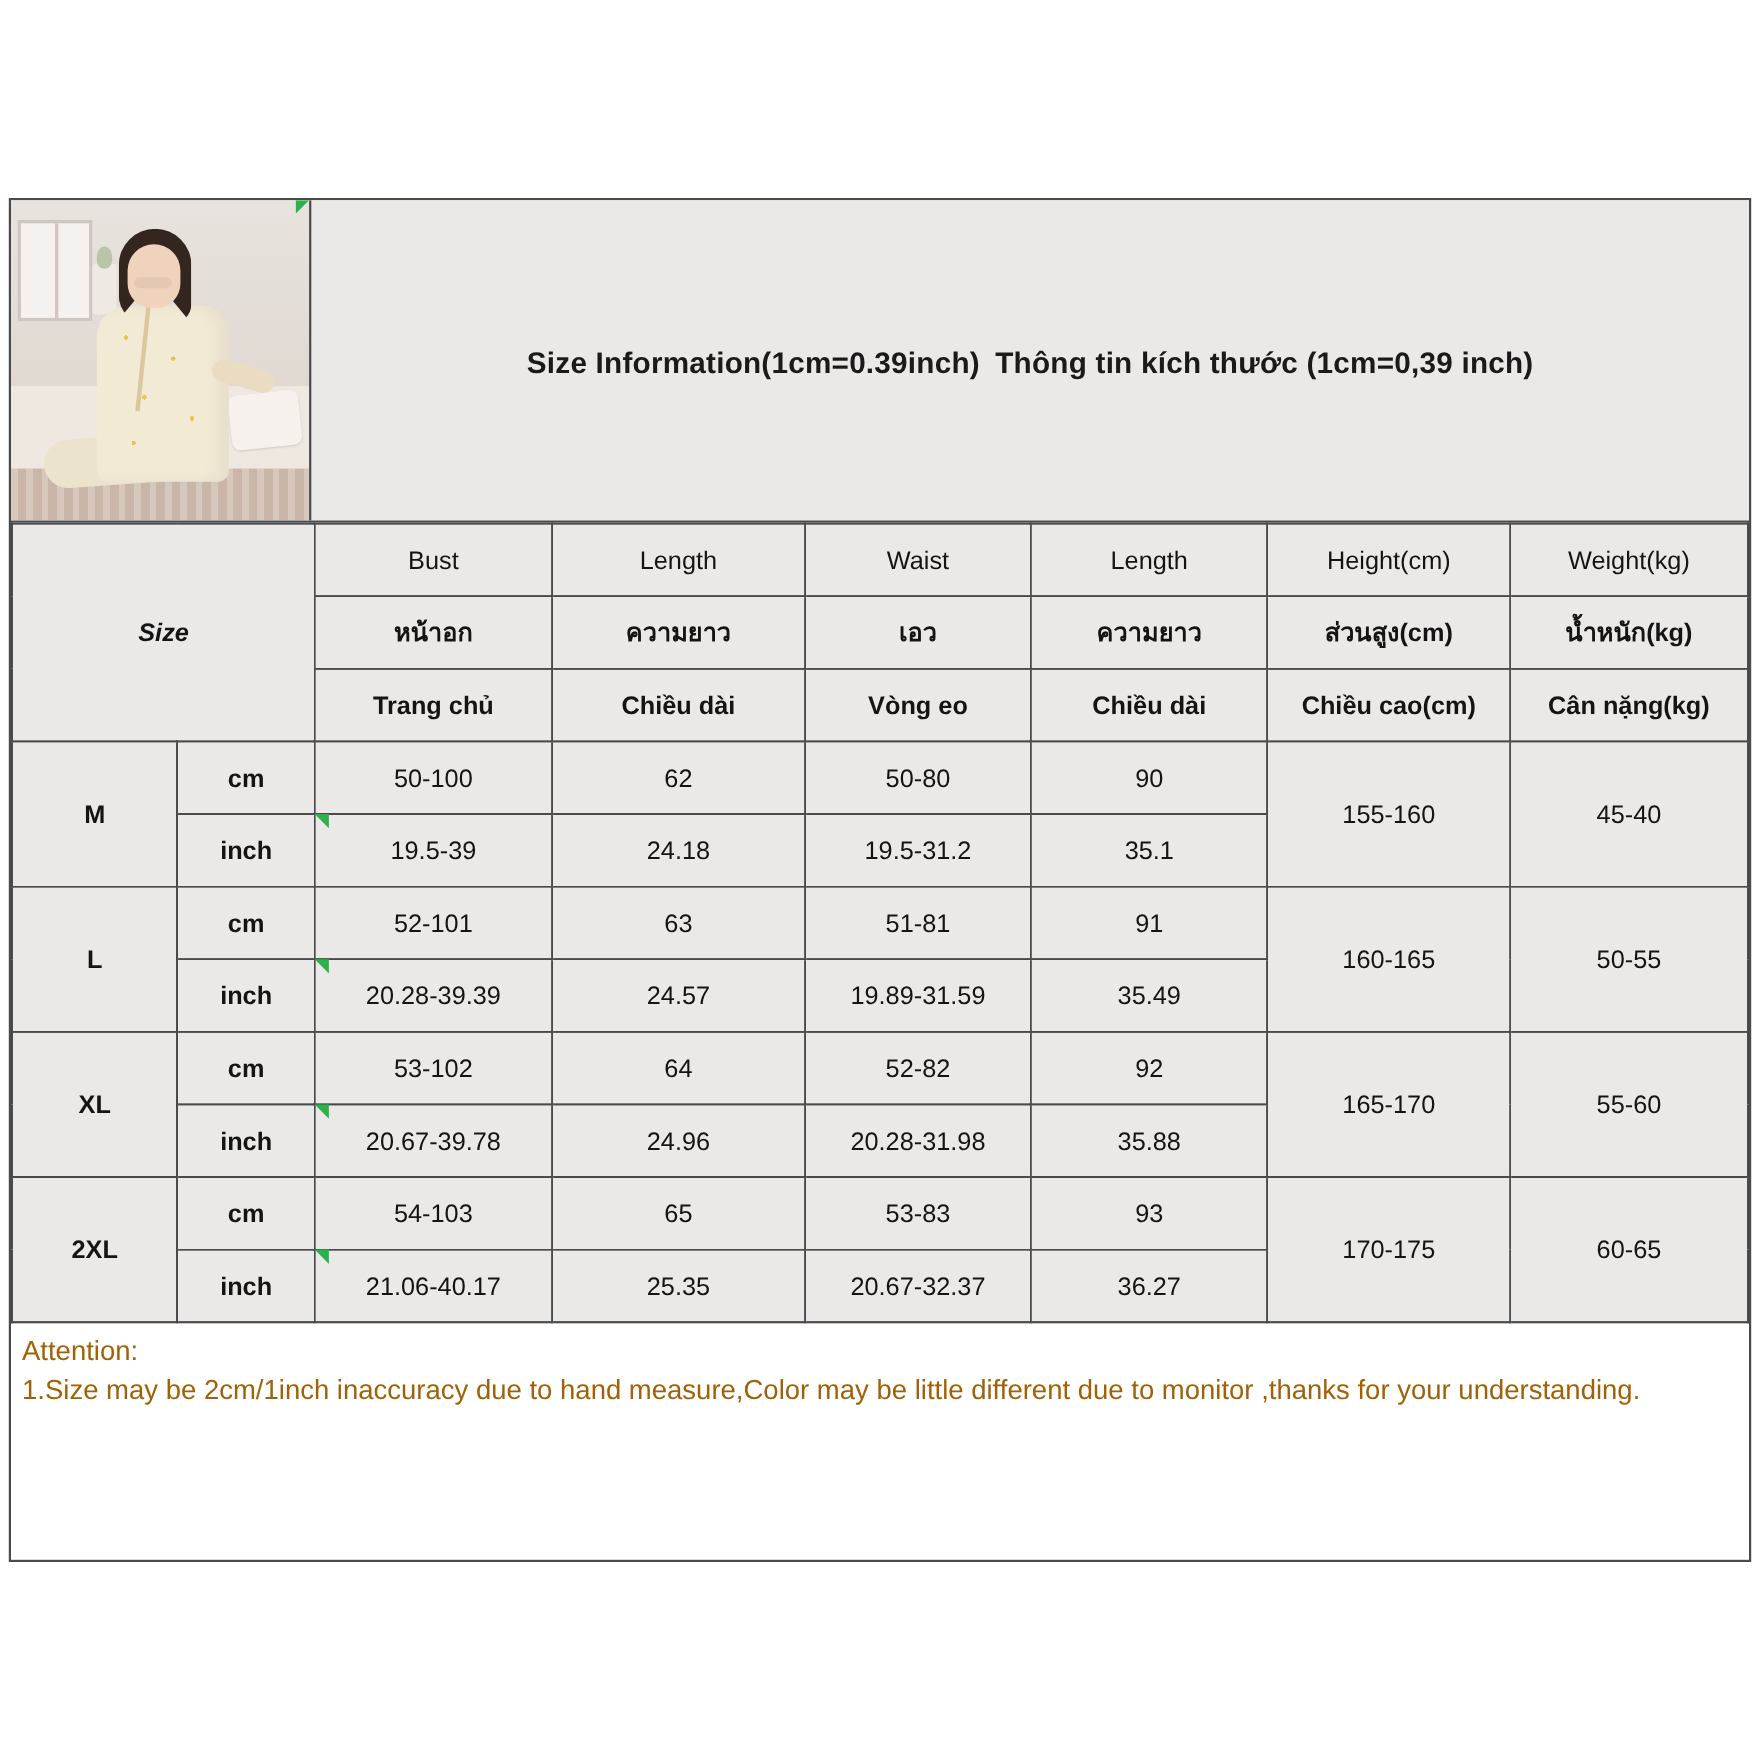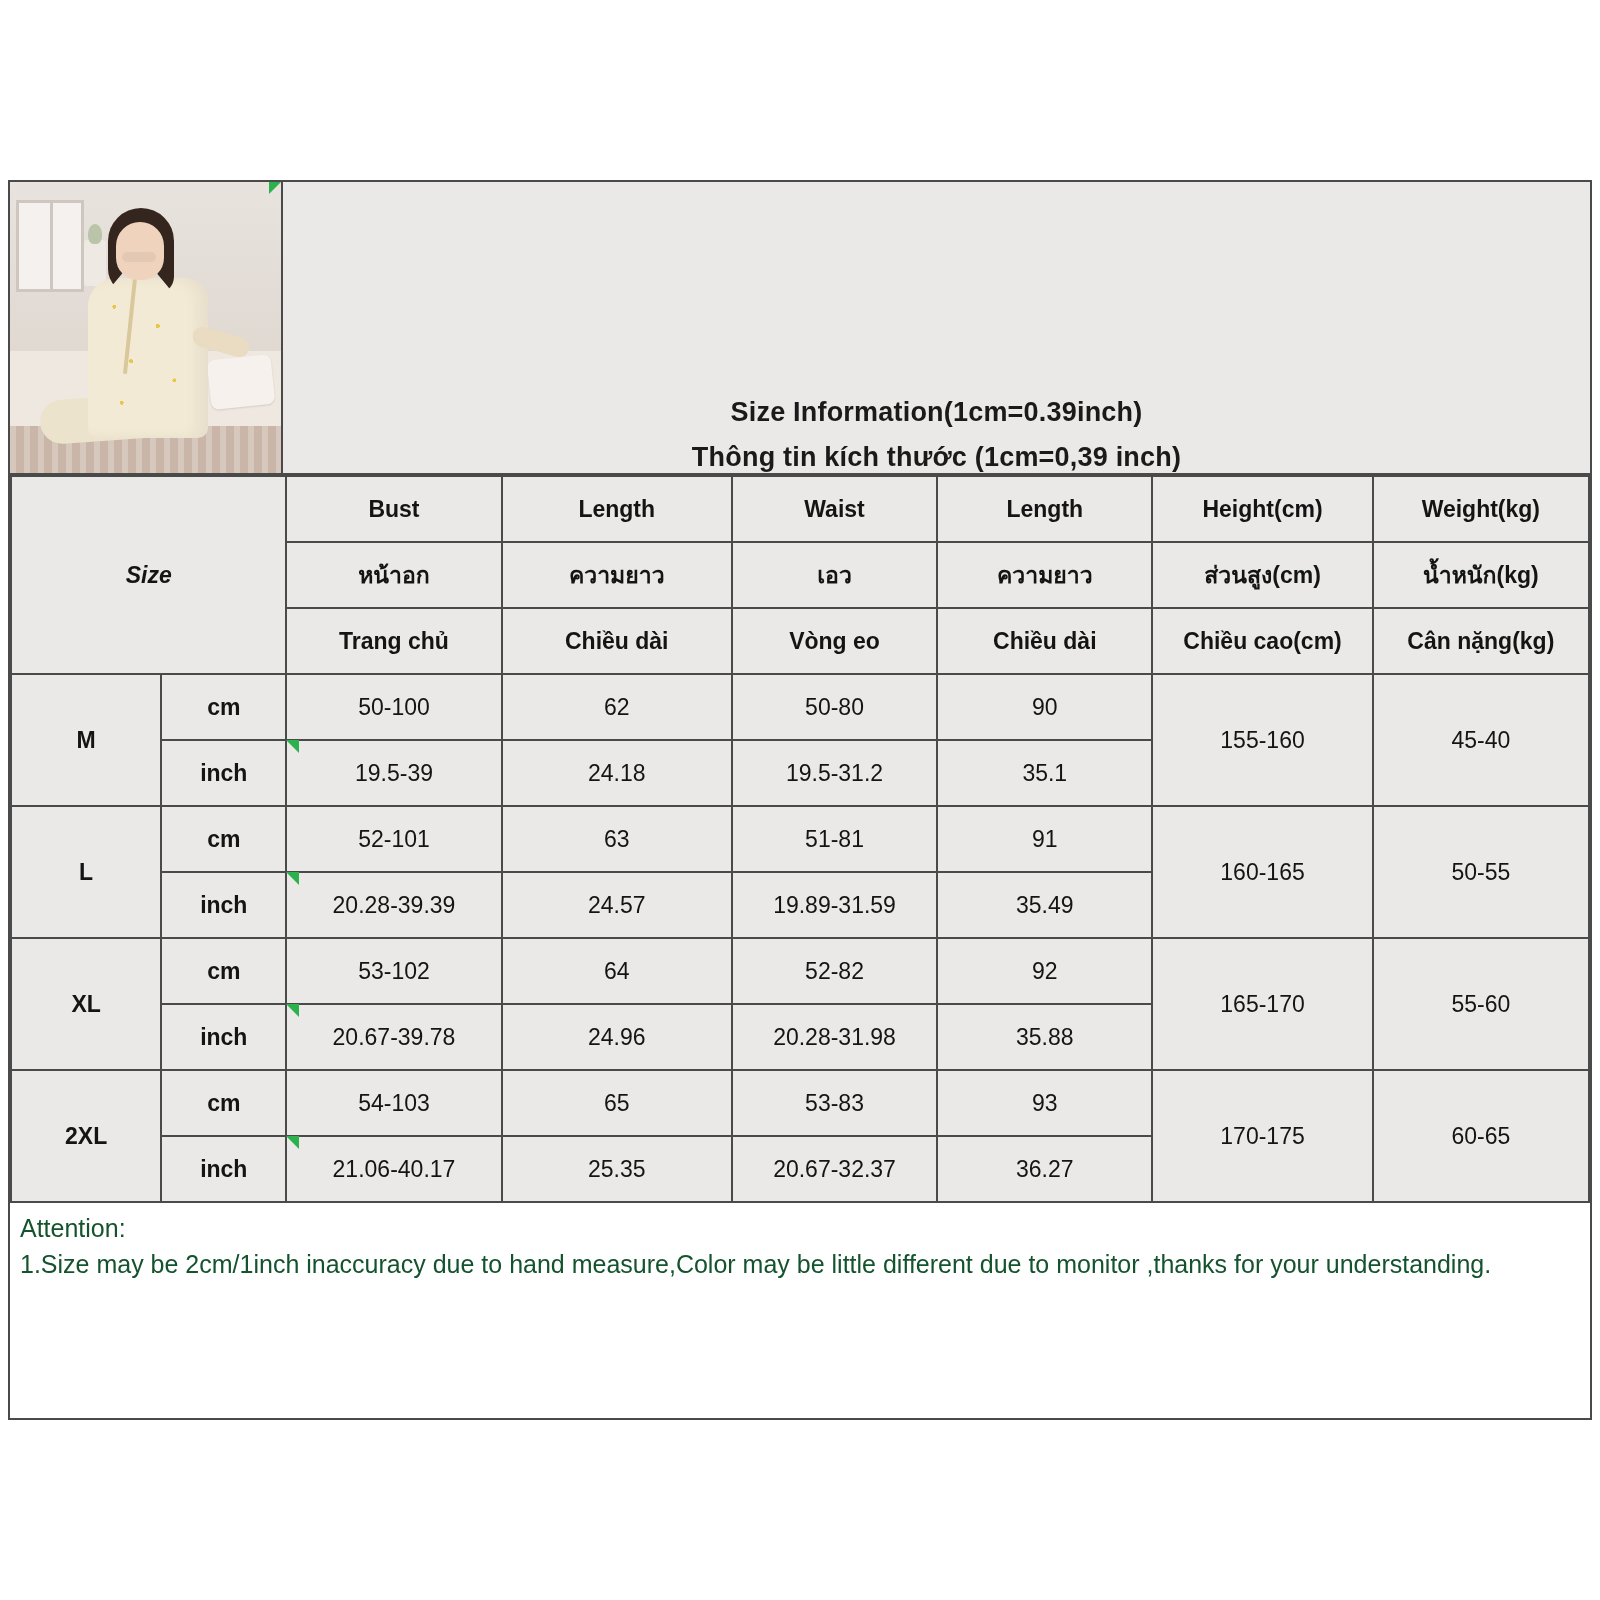--- a/index.html
+++ b/index.html
@@ -125,23 +125,23 @@
   .green-tick {
     position: absolute;
     width: 0; height: 0;
     border-left: 13px solid transparent;
     border-top: 13px solid #2bb24c;
   }
   .headings {
     flex: 1 1 auto;
     background: #ebe9e8;
     display: flex;
-    flex-direction: column;
+    flex-direction: row;
     align-items: center;
-    justify-content: flex-end;
+    justify-content: center;
     gap: 14px;
     padding-top: 6px;
   }
   .headings div {
     font-size: 27px;
     font-weight: bold;
     color: #1a1a1a;
     letter-spacing: .2px;
     text-align: center;
   }
@@ -155,21 +155,21 @@
     border: 2px solid #4a4a4a;
     text-align: center;
     vertical-align: middle;
     font-size: 23px;
     color: #141414;
     background: #ebe9e8;
     height: 62px;
     position: relative;
   }
   td.hdr {
-    font-weight: bold;
+    font-weight: normal;
     background: #dcdad9;
     font-size: 23px;
   }
   td.hdr-sub {
     font-weight: bold;
     background: #e3e1e0;
   }
   td.size-word {
     font-size: 46px;
     font-weight: bold;
@@ -188,21 +188,21 @@
   }
   td.val {
     background: #ebe9e8;
   }
   td.hw {
     background: #ebe9e8;
   }
   .attention {
     padding: 8px 10px 0 10px;
     font-size: 25px;
-    color: #14532d;
+    color: #a16207;
     line-height: 1.42;
   }
   .attention p { margin: 0; }
 </style>
 </head>
 <body>
 
 <div id="page">
   <div class="card">
 

